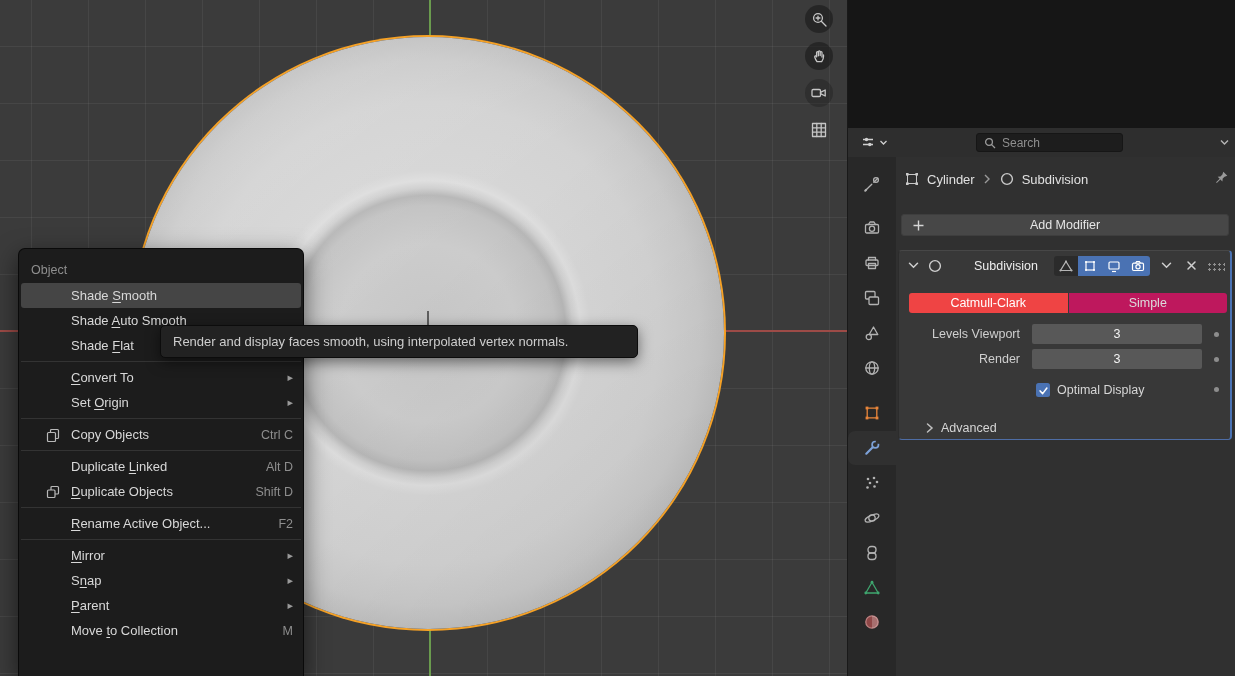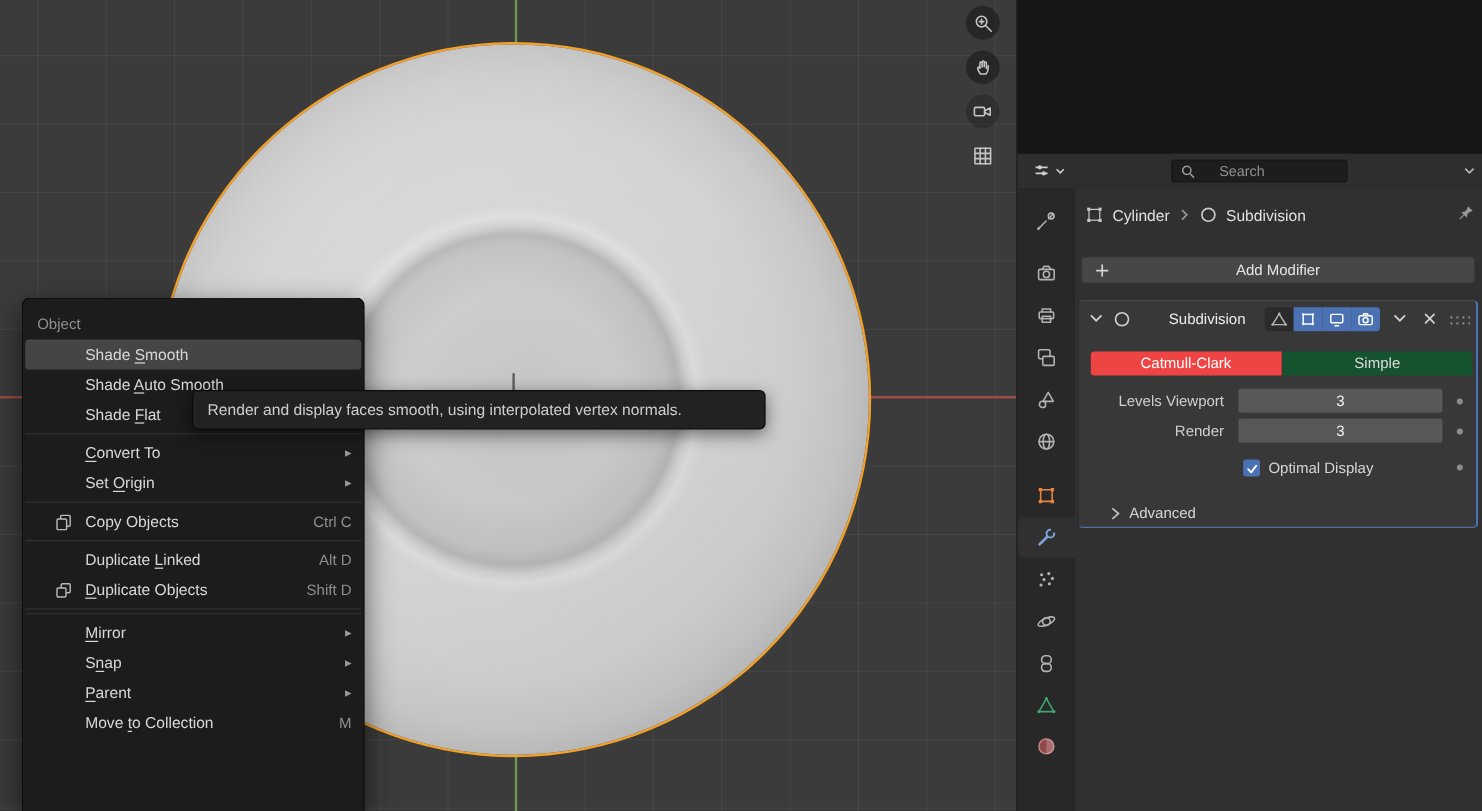--- a/index.html
+++ b/index.html
@@ -53,21 +53,21 @@
     color:#cdcdcd;font-size:13px;box-shadow:0 4px 14px rgba(0,0,0,.5);}
 
   
   #right{position:absolute;left:847px;top:0;width:388px;height:676px;background:#303030;border-left:1px solid #191919;box-sizing:border-box;}
   .outliner{position:absolute;left:0;top:0;right:0;height:128px;background:#161616;border-bottom:1px solid #0d0d0d;}
 
   .phead{position:absolute;left:0;top:128px;right:0;height:29px;background:#2e2e2e;border-bottom:1px solid #242424;}
   .etype{position:absolute;left:12px;top:6px;display:flex;align-items:center;gap:3px;}
   .etype svg{stroke:#cfcfcf;fill:none;stroke-width:1.3;}
   .searchbox{position:absolute;left:128px;top:5px;width:147px;height:19px;background:#1d1d1d;border:1px solid #161616;
-    border-radius:3px;display:flex;align-items:center;gap:20px;padding:0 7px;box-sizing:border-box;}
+    border-radius:3px;display:flex;align-items:center;gap:6px;padding:0 7px;box-sizing:border-box;}
   .searchbox svg{stroke:#9a9a9a;fill:none;stroke-width:1.3;}
   .search-label{color:#8f8f8f;font-size:12px;}
   .hdr-chevron{position:absolute;right:5px;top:9px;}
   .hdr-chevron svg{stroke:#b5b5b5;fill:none;stroke-width:1.4;}
 
   .tabs{position:absolute;left:0;top:157px;width:48px;bottom:0;background:#282828;}
   .tab{position:absolute;left:0;width:48px;height:32px;display:flex;align-items:center;justify-content:center;}
   .tab svg{stroke:#b2b2b2;fill:none;stroke-width:1.3;stroke-linejoin:round;stroke-linecap:round;}
   .tab.active{background:#303030;border-radius:7px 0 0 7px;height:34px;}
 
@@ -96,21 +96,21 @@
   .tgl svg{stroke:#ffffff;fill:none;stroke-width:1.2;}
   .tgl.off svg{stroke:#b5b5b5;}
   .p-extras{position:absolute;left:261px;top:8px;}
   .p-close{position:absolute;left:286px;top:8px;}
   .p-grip{position:absolute;right:5px;top:11px;width:18px;height:9px;
     background-image:radial-gradient(circle, #8f8f8f 1px, transparent 1.3px);background-size:5px 5px;}
 
   .p-segment{position:absolute;left:10px;top:42px;width:318px;height:20px;display:flex;font-size:12.5px;}
   .seg{flex:1;text-align:center;line-height:20px;}
   .seg.sel{background:#ef4444;color:#ffffff;border-radius:3px 0 0 3px;}
-  .seg.unsel{background:#14532d;color:#dcdcdc;border-radius:0 3px 3px 0;margin-left:1px;}
+  .seg.unsel{background:#be185d;color:#dcdcdc;border-radius:0 3px 3px 0;margin-left:1px;}
 
   .p-lbl{position:absolute;left:0;width:121px;text-align:right;font-size:12.5px;color:#cfcfcf;line-height:20px;}
   .p-fld{position:absolute;left:133px;width:170px;height:20px;background:#585858;border-radius:2px;
     text-align:center;line-height:20px;color:#f2f2f2;font-size:12.5px;}
   .dot{position:absolute;left:315px;width:5px;height:5px;border-radius:50%;background:#8d8d8d;}
 
   .p-check{position:absolute;left:137px;top:132px;width:14px;height:14px;background:#4a72b3;border-radius:2.5px;
     display:flex;align-items:center;justify-content:center;}
   .p-check svg{stroke:#ffffff;fill:none;stroke-width:1.8;stroke-linecap:round;stroke-linejoin:round;}
   .p-chklbl{position:absolute;left:158px;top:129px;font-size:12.5px;color:#d6d6d6;line-height:20px;}
@@ -207,20 +207,25 @@
           <span class="mi-icon">
             <svg width="14" height="14" viewBox="0 0 14 14">
               <rect x="5" y="1.5" width="7.5" height="7.5" rx="1"></rect>
               <rect x="1.5" y="5" width="7.5" height="7.5" rx="1" fill="#1c1c1c"></rect>
             </svg>
           </span>
           <span class="mi-label"><u>D</u>uplicate Objects</span>
           <span class="mi-right">Shift D</span>
         </div>
         <div class="menu-sep"></div>
+        <div class="menu-item">
+          <span class="mi-icon"></span>
+          <span class="mi-label"><u>R</u>ename Active Object...</span>
+          <span class="mi-right">F2</span>
+        </div>
         <div class="menu-sep"></div>
         <div class="menu-item">
           <span class="mi-icon"></span>
           <span class="mi-label"><u>M</u>irror</span>
           <span class="mi-right arrow">▸</span>
         </div>
         <div class="menu-item">
           <span class="mi-icon"></span>
           <span class="mi-label">S<u>n</u>ap</span>
           <span class="mi-right arrow">▸</span>

